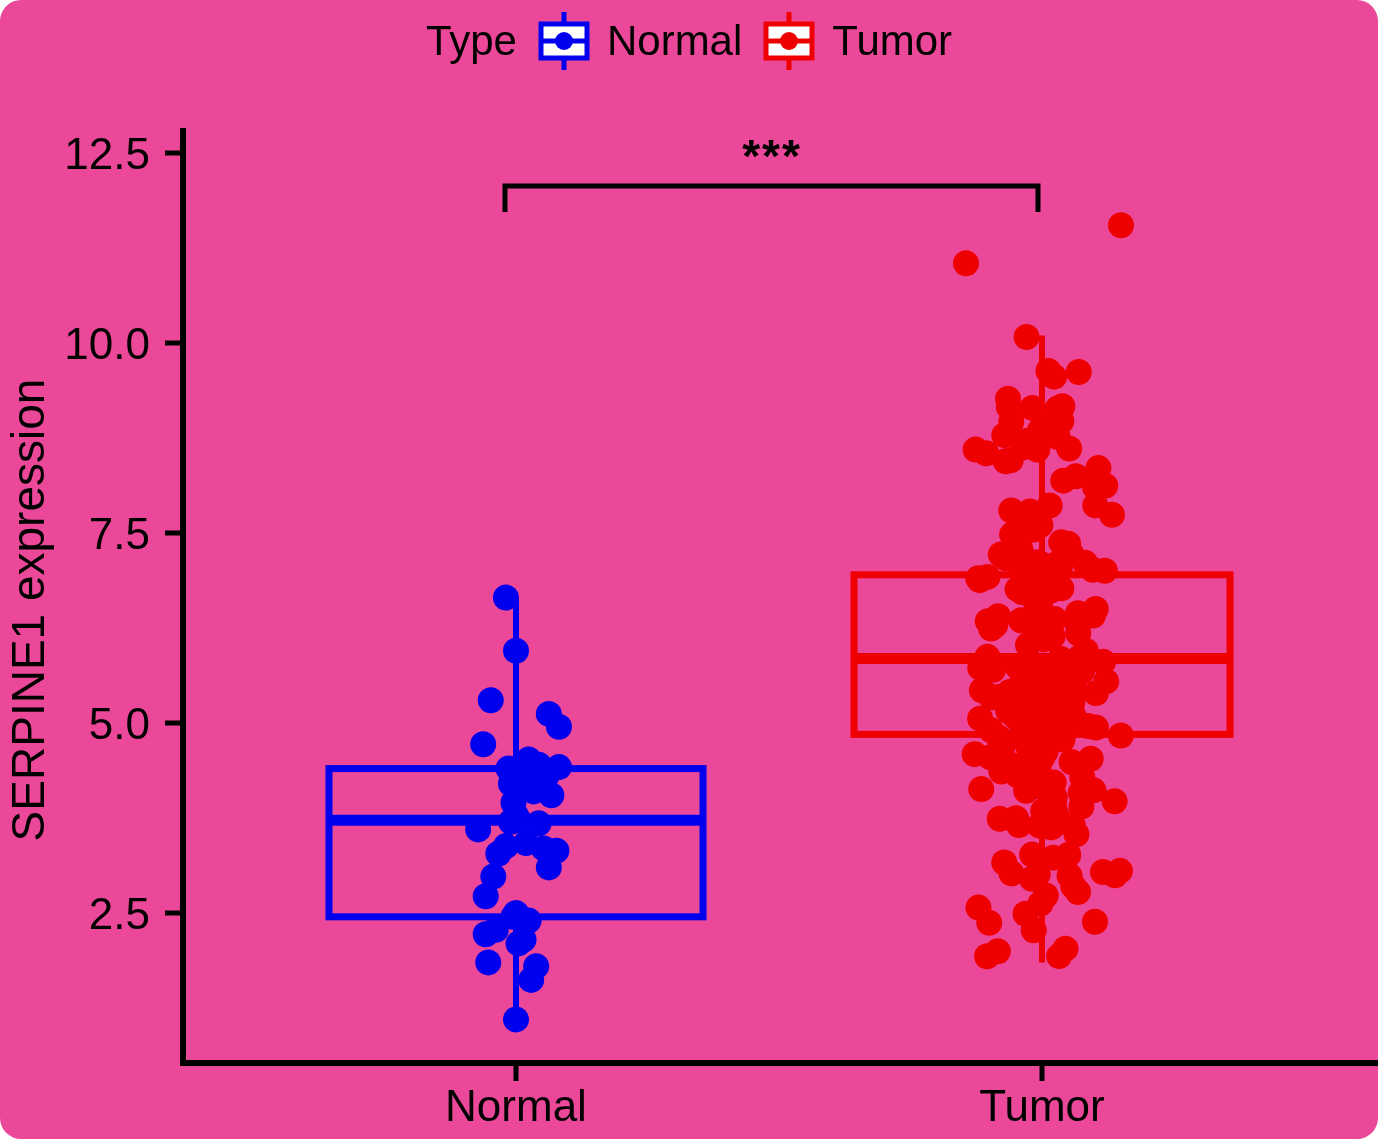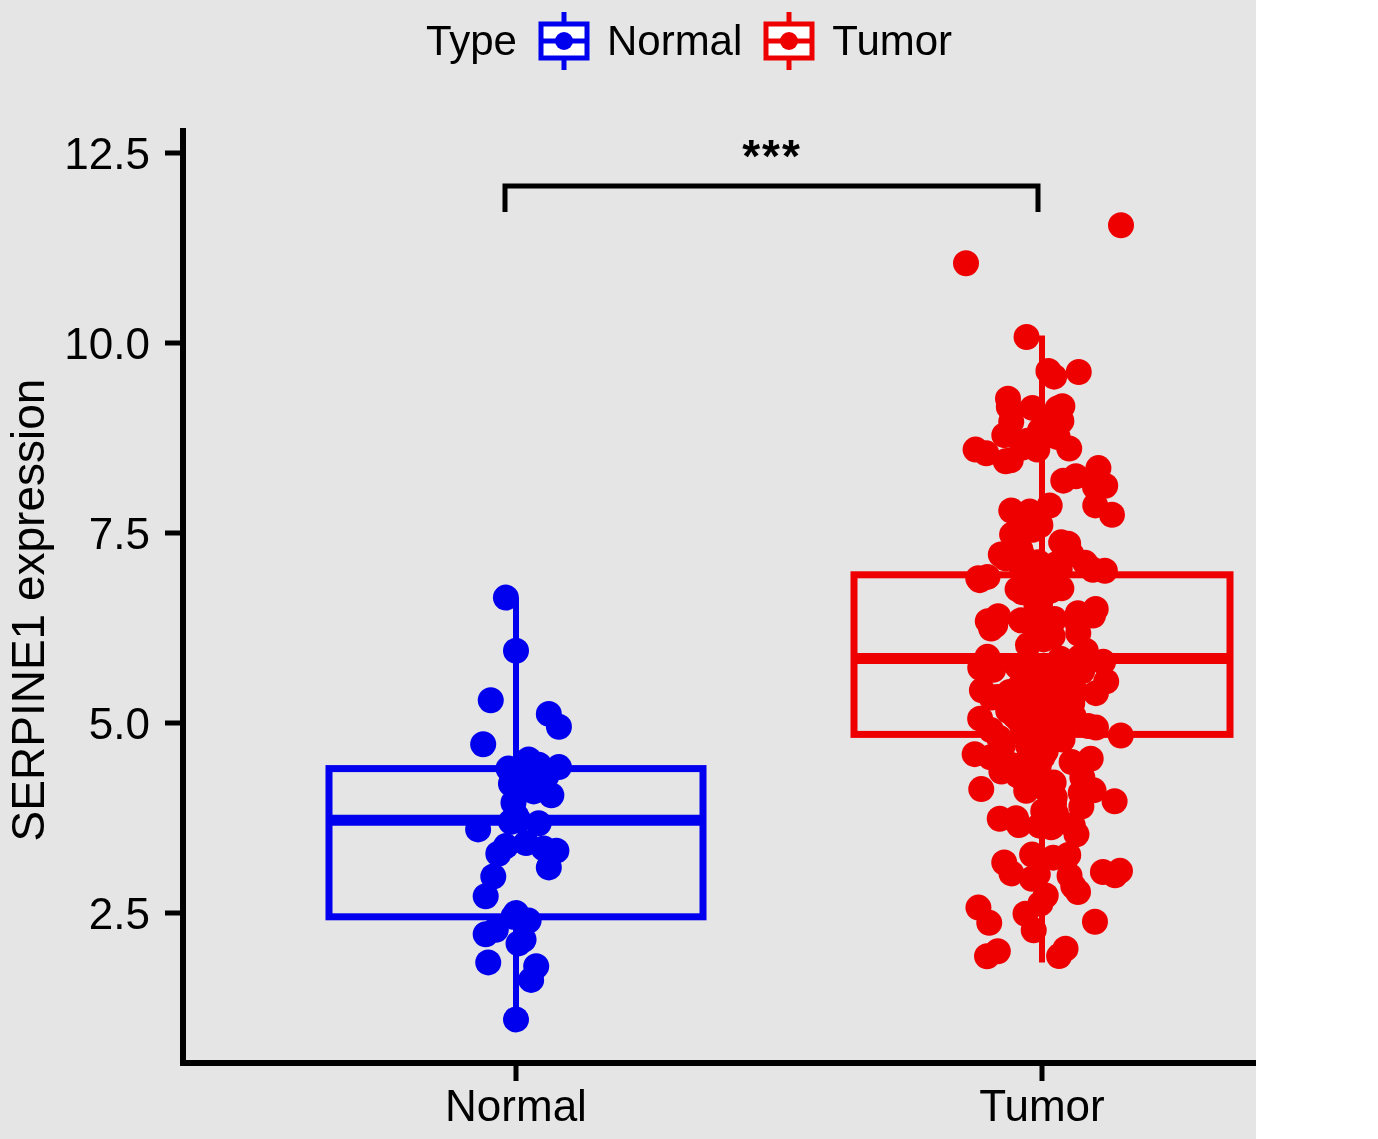--- a/index.html
+++ b/index.html
@@ -5,24 +5,25 @@
   html, body {
     margin: 0;
     padding: 0;
     background: #ffffff;
   }
   body {
     font-family: "Liberation Sans", sans-serif;
   }
   #root {
     position: relative;
-    width: 1256px;
+    width: 1378px;
     height: 1139px;
-    background: #e5e5e5;
+    background: #ec4899;
     overflow: hidden;
+    border-radius: 21px;
   }
   #plot-svg {
     position: absolute;
     left: 0;
     top: 0;
     width: 1378px;
     height: 1139px;
     display: block;
   }
   .legend-row {

